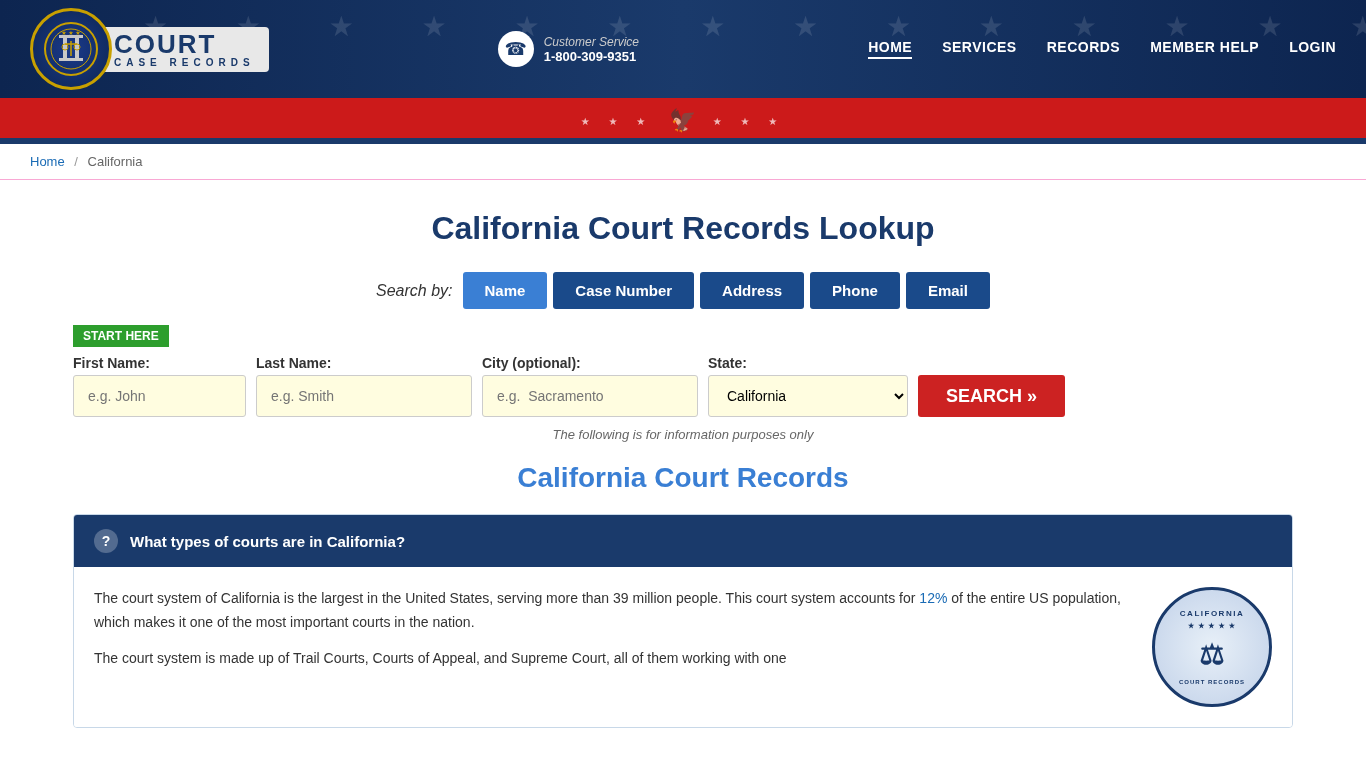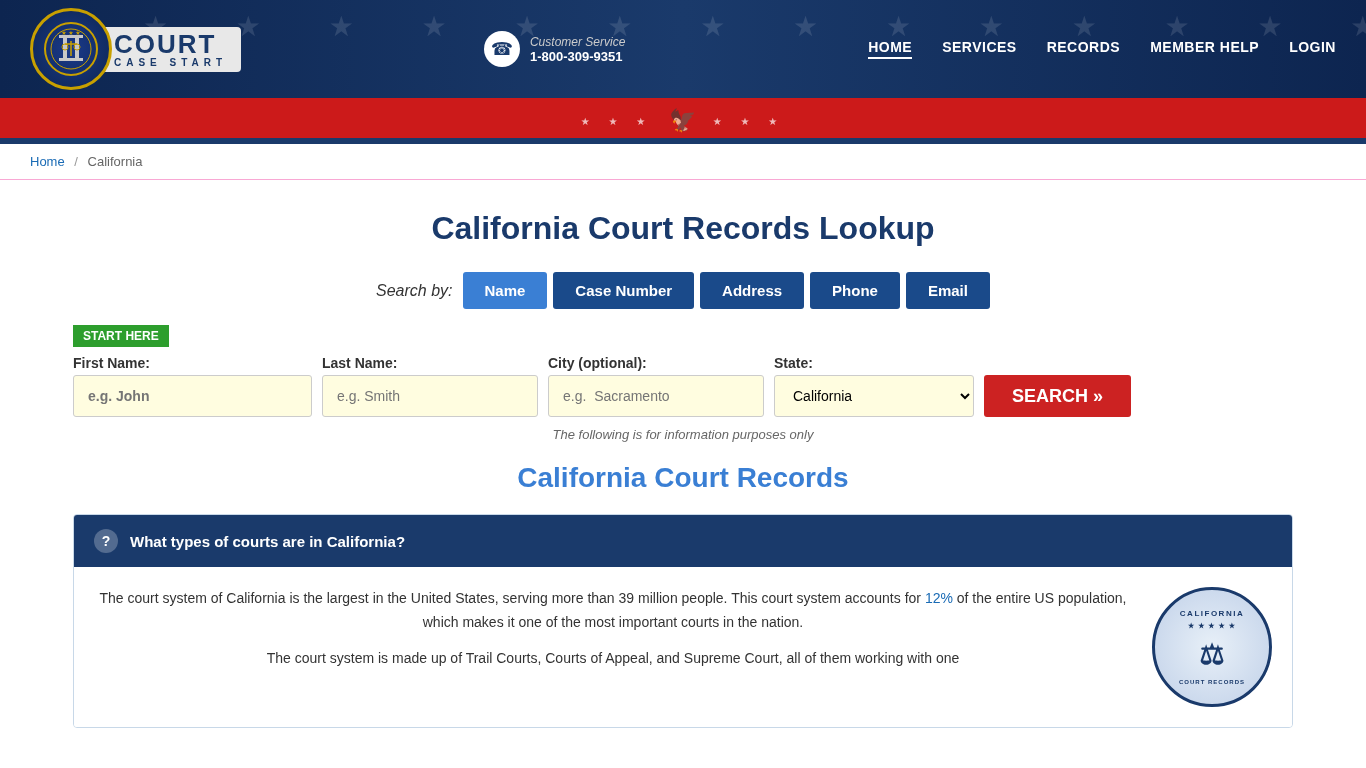--- a/index.html
+++ b/index.html
@@ -208,21 +208,21 @@
     }
     .form-input {
       border: 1px solid #ccc;
       background: #fffde0;
       padding: 10px 14px;
       font-size: 14px;
       border-radius: 3px;
       outline: none;
       height: 42px;
     }
-    .form-group-first .form-input { width: 239px; font-weight: bold; }
+    .form-group-first .form-input { width: 173px; }
     .form-group-last .form-input { width: 216px; }
     .form-group-city .form-input { width: 216px; }
     .form-group-state select {
       border: 1px solid #ccc;
       background: #fffde0;
       padding: 10px 14px;
       font-size: 14px;
       border-radius: 3px;
       outline: none;
       height: 42px;
@@ -302,21 +302,21 @@
       display: flex;
       gap: 20px;
       align-items: flex-start;
     }
     .faq-text {
       flex: 1;
       font-size: 14px;
       line-height: 1.7;
       color: #333;
     }
-    .faq-text p { margin-bottom: 12px; text-align: center; }
+    .faq-text p { margin-bottom: 12px; }
     .faq-text p:last-child { margin-bottom: 0; }
     .highlight-percent { color: #1a6bb5; }
 
     
     .ca-seal {
       width: 120px;
       height: 120px;
       flex-shrink: 0;
       border-radius: 50%;
       border: 3px solid #1a3a6b;
@@ -372,21 +372,21 @@
           <line x1="28" y1="20" x2="28" y2="35" stroke="#c8a000" stroke-width="1.5"></line>
           <line x1="22" y1="23" x2="34" y2="23" stroke="#c8a000" stroke-width="1.5"></line>
           <circle cx="22" cy="26" r="3" stroke="#c8a000" stroke-width="1" fill="none"></circle>
           <circle cx="34" cy="26" r="3" stroke="#c8a000" stroke-width="1" fill="none"></circle>
 
           <text x="28" y="14" text-anchor="middle" fill="#c8a000" font-size="6">★ ★ ★</text>
         </svg>
       </div>
       <div class="logo-text">
         <div class="logo-text-court">COURT</div>
-        <div class="logo-text-finder">CASE START</div>
+        <div class="logo-text-finder">CASE RECORDS</div>
       </div>
     </div>
 
     <div class="customer-service">
       <div class="cs-icon">☎</div>
       <div>
         <div class="cs-text-label">Customer Service</div>
         <div class="cs-phone">1-800-309-9351</div>
       </div>
     </div>

